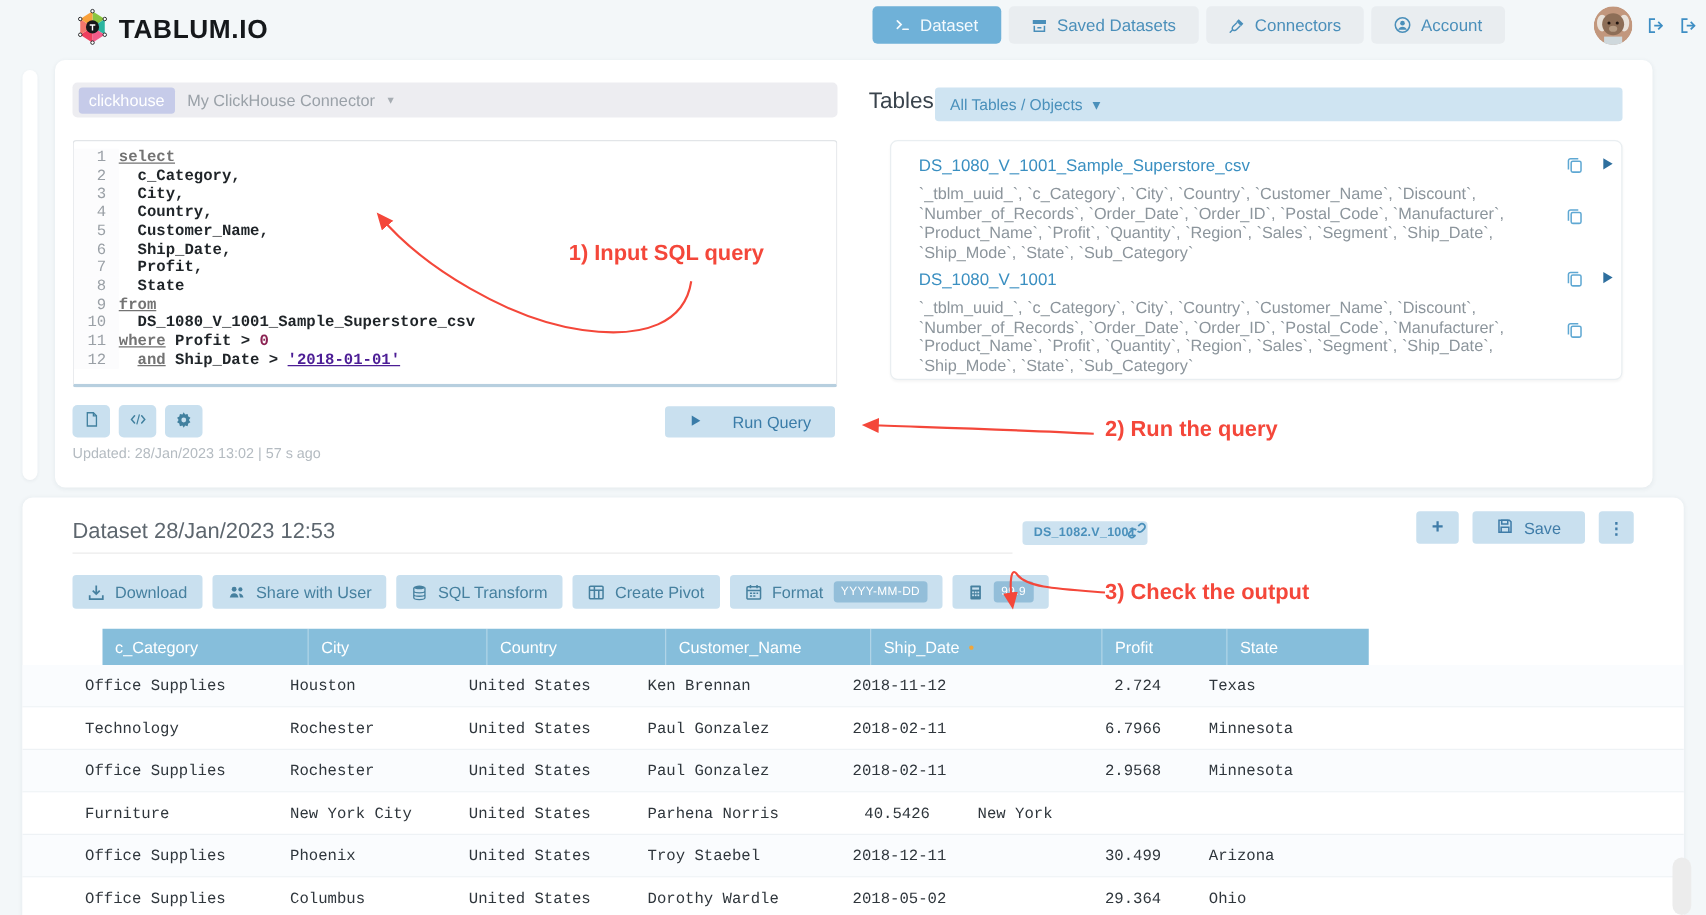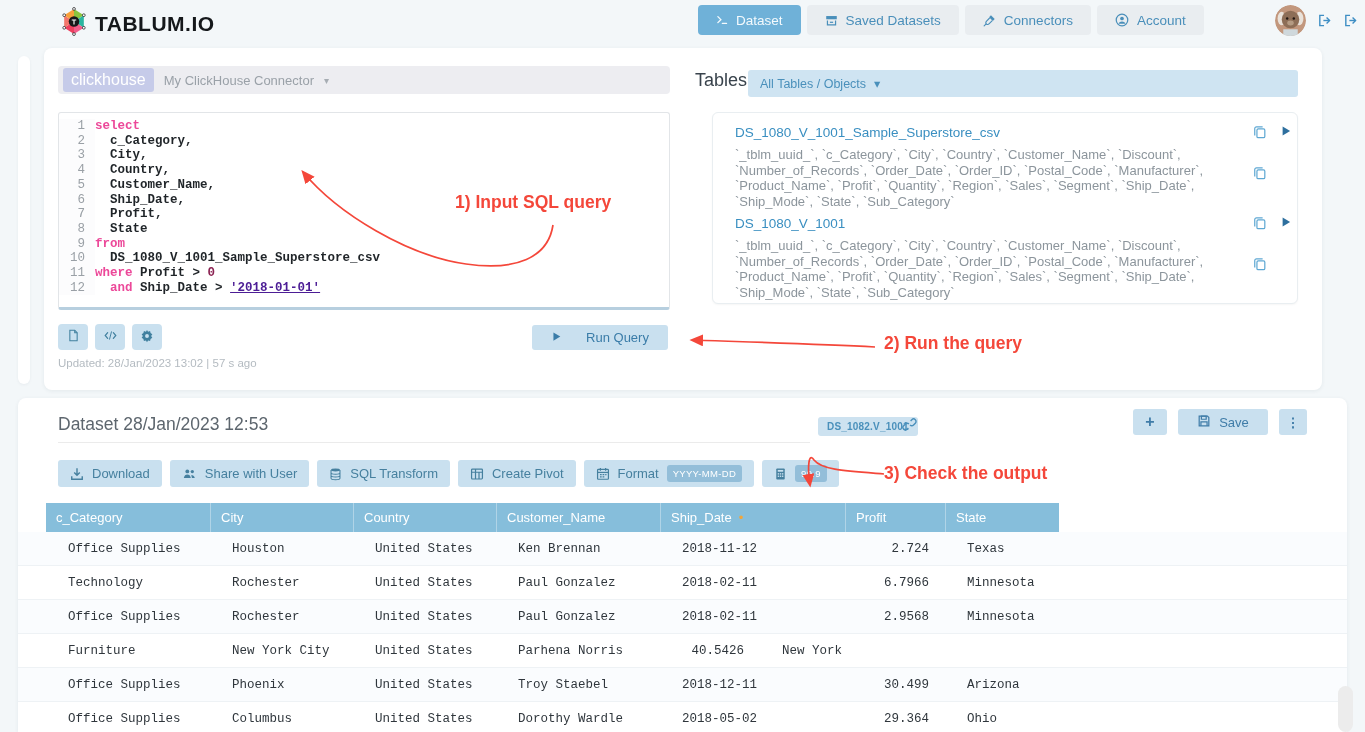--- a/index.html
+++ b/index.html
@@ -23,32 +23,32 @@
 
   
   .card { position:absolute; background:#fff; border-radius:8px; box-shadow:0 1px 4px rgba(30,50,70,.07); }
   #top-card { left:44px; top:48px; width:1278px; height:342px; }
   #left-strip { position:absolute; left:18px; top:56px; width:12px; height:328px; background:#fff; border-radius:6px; box-shadow:0 1px 3px rgba(30,50,70,.06); }
   #bottom-card { left:18px; top:398px; width:1329px; height:334px; border-radius:8px 8px 0 0; }
 
   
   .conn-bar { position:absolute; left:14px; top:18px; width:612px; height:28px; background:#ededf1;
               border-radius:4px; display:flex; align-items:center; padding:0 10px 0 5px; gap:10px; cursor:pointer; }
-  .conn-badge { background:#c6cbe9; color:#fff; font-size:16px; padding:3px 8px; border-radius:3px; }
+  .conn-badge { background:#c6cbe9; color:#fff; font-size:13px; padding:3px 8px; border-radius:3px; }
   .conn-name { color:#9aa1a8; font-size:13px; }
   .caret { color:#a7adb3; font-size:10px; }
 
   .editor { position:absolute; left:14px; top:64px; width:612px; height:198px; background:#fff;
             border:1px solid #e2e5e8; border-bottom:3px solid #b7cfdf; border-radius:3px;
             font-family:"Liberation Mono", monospace; font-size:12.5px; line-height:14.7px; font-weight:600;
             padding-top:6px; overflow:hidden; }
   .code-line { display:flex; }
   .ln { width:36px; text-align:right; padding-right:10px; color:#9aa0a6; font-weight:400; flex:none; background:#fcfcfd; }
   .lc { white-space:pre; color:#1f2428; }
-  .tk-kw { color:#ec4899; } .tk-str { color:#4c1d95;text-decoration:underline; } .tk-num { color:#8b2252; } .tk-op { color:#1f2428; }
+  .tk-kw { color:#737373;text-decoration:underline; } .tk-str { color:#4c1d95;text-decoration:underline; } .tk-num { color:#8b2252; } .tk-op { color:#1f2428; }
 
   .mini-btns { position:absolute; left:14px; top:276px; display:flex; gap:7px; }
   .mini-btn { width:30px; height:26px; background:#c9e0ef; border:none; border-radius:4px; color:#41809f;
               display:inline-flex; align-items:center; justify-content:center; cursor:pointer; }
   .run-btn { position:absolute; left:488px; top:277px; width:136px; height:25px; background:#c9e0ef; border:none;
              border-radius:3px; color:#3a7ca8; font-family:inherit; font-size:13px; display:inline-flex;
              align-items:center; justify-content:center; gap:24px; cursor:pointer; }
   .updated { position:absolute; left:14px; top:309px; font-size:11.5px; color:#b4bbc1; }
 
   
@@ -76,21 +76,21 @@
   .btn-add { right:180px; width:34px; font-size:16px; font-weight:600; }
   .btn-save { right:79px; width:90px; }
   .btn-menu { right:40px; width:28px; font-weight:700; }
 
   .toolbar { position:absolute; left:40px; top:62px; display:flex; gap:8px; }
   .tb-btn { height:27px; background:#c9e0ef; border:none; border-radius:3px; color:#46809f; font-family:inherit;
             font-size:13px; padding:0 12px; display:inline-flex; align-items:center; gap:8px; cursor:pointer; }
   .tb-badge { background:#93bed9; color:#fff; font-size:9.5px; font-weight:400; padding:3px 6px; border-radius:3px; letter-spacing:.3px; }
 
   .grid { position:absolute; left:0; top:105px; width:1329px; }
-  .grid-head { display:flex; margin-left:28px; width:1013px; height:29px; background:#86bedb; }
+  .grid-head { display:flex; margin-left:64px; width:1013px; height:29px; background:#86bedb; }
   .gh-cell { color:#fff; font-size:13px; font-weight:500; display:flex; align-items:center; padding-left:10px;
              border-left:1px solid rgba(255,255,255,.35); overflow:hidden; }
   .gh-cell:first-child { border-left:none; }
   .sort-dot { color:#f0a63c; margin-left:7px; font-size:13px; }
   .grid-row { display:flex; padding-left:40px; width:1329px; height:34px; border-bottom:1px solid #eef2f5; background:#fff; }
   .grid-row.odd { background:#fafcfe; }
   .gr-cell { font-family:"Liberation Mono", monospace; font-size:12.5px; color:#2f363c; display:flex;
              align-items:center; padding-left:10px; overflow:hidden; white-space:nowrap; }
   .gr-cell.right { justify-content:flex-end; padding-right:28px; padding-left:0; }
 

